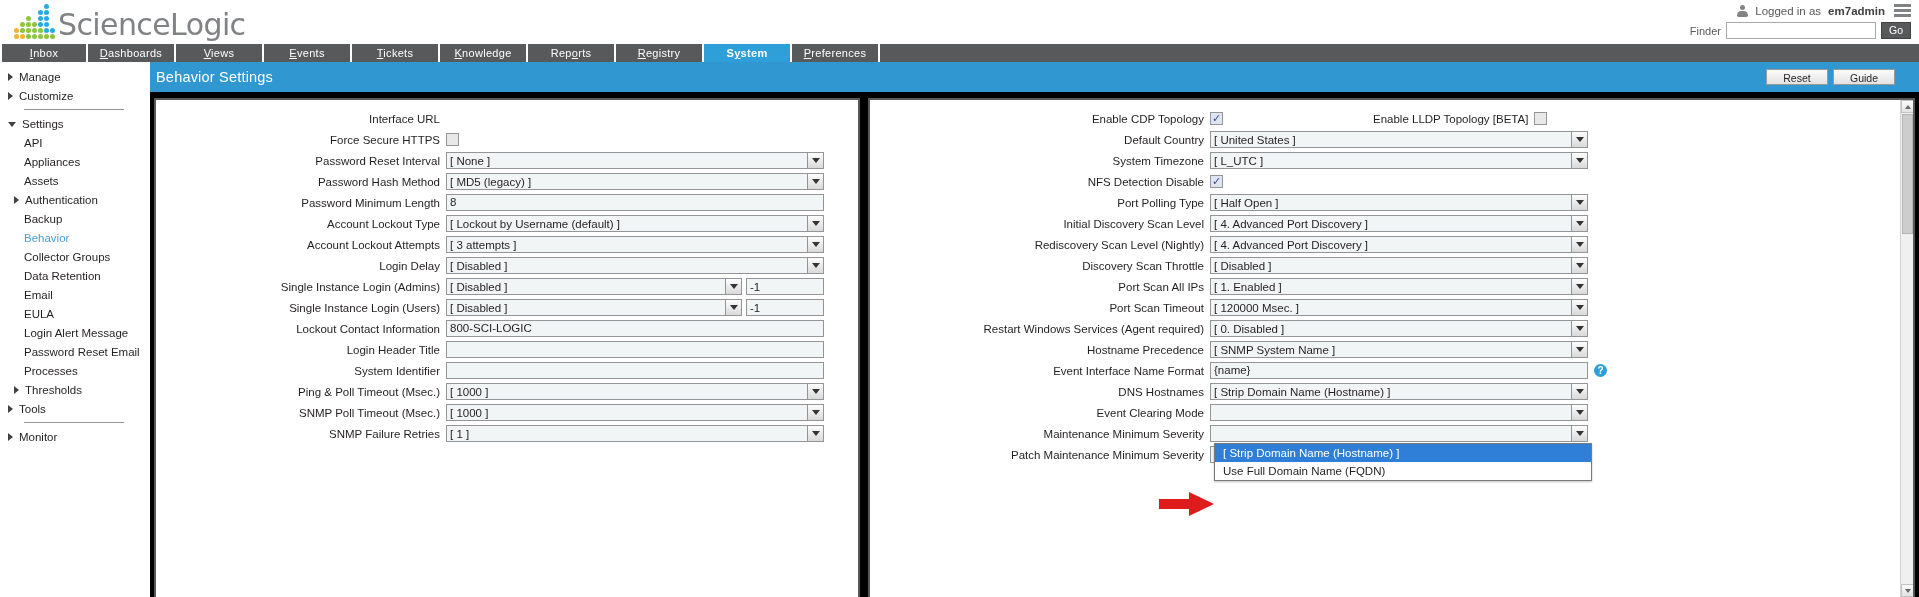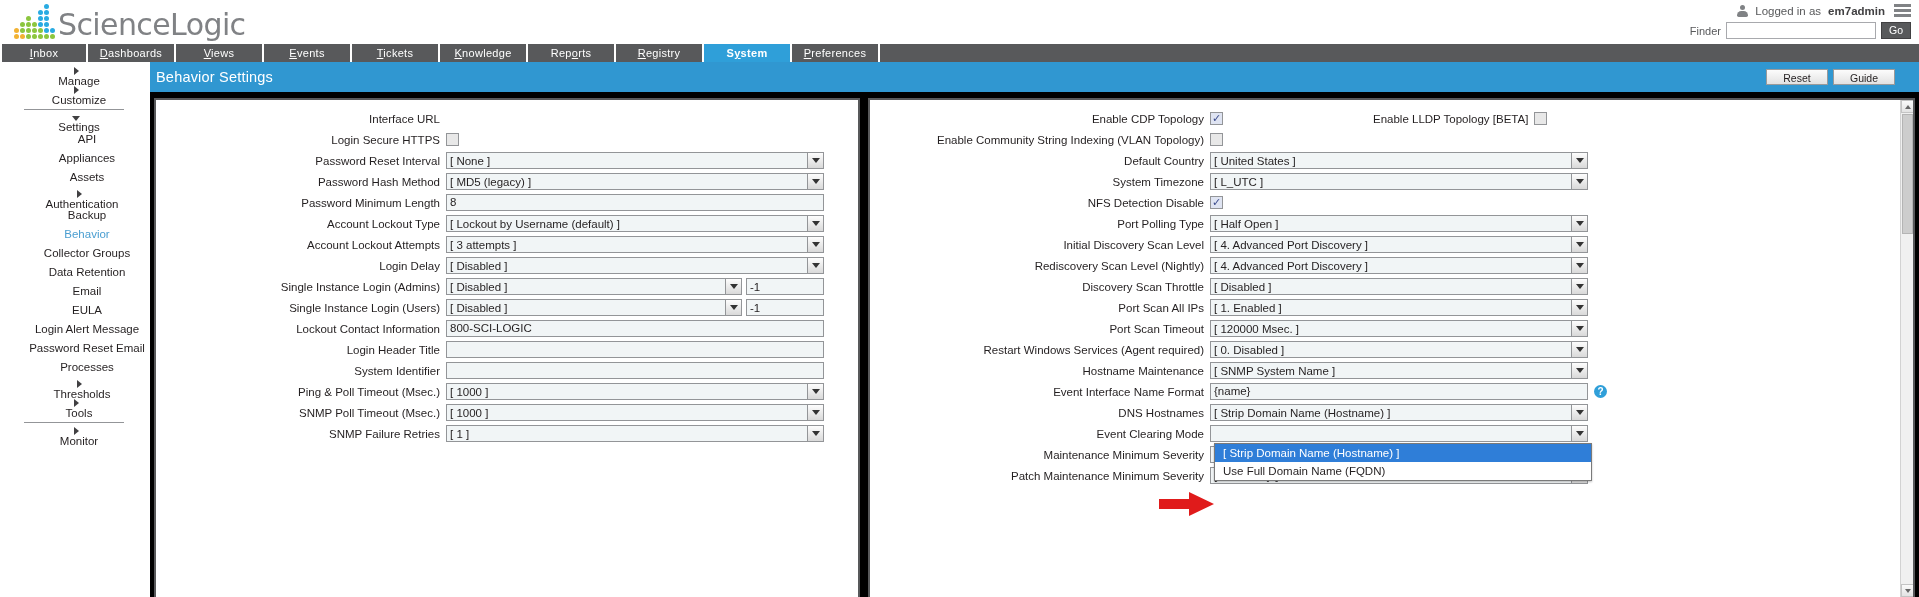--- a/index.html
+++ b/index.html
@@ -122,21 +122,20 @@
     padding-top: 5px;
     font-size: 11.5px;
     color: #231f20;
   }
   .side-row {
     display: flex; align-items: center;
     height: 19px;
     padding-left: 8px;
     cursor: pointer;
     white-space: nowrap;
-    flex-direction: column;
   }
   .side-row.lvl2 { padding-left: 24px; }
   .side-row.lvl2b { padding-left: 14px; }
   .arrow-r {
     width: 0; height: 0;
     border-left: 5px solid #414042;
     border-top: 4px solid transparent;
     border-bottom: 4px solid transparent;
     margin-right: 6px;
     flex: 0 0 auto;
@@ -528,21 +527,21 @@
       </div>
     </div>
 
     <div id="panes">
       <div class="pane" id="pane-left">
         <div id="left-fields" style="padding:8px 0 0 0;">
             <div class="frow">
               <div class="flabel">Interface URL</div>
             </div>
             <div class="frow">
-              <div class="flabel">Login Secure HTTPS</div>
+              <div class="flabel">Force Secure HTTPS</div>
               <div class="chk"></div>
             </div>
             <div class="frow">
               <div class="flabel">Password Reset Interval</div>
               <div class="fselect w-main">
                 <span>[ None ]</span>
                 <span class="sel-arrow">
                   <i></i>
                 </span>
               </div>
@@ -650,24 +649,20 @@
       </div>
       <div class="pane" id="pane-right">
         <div id="right-fields" style="padding:8px 0 0 0;">
             <div class="frow">
               <div class="flabel">Enable CDP Topology</div>
               <div class="chk on">✓</div>
               <div style="margin-left: 150px; font-size: 11.5px; color: rgb(35, 31, 32); white-space: nowrap; padding-right: 6px;">Enable LLDP Topology [BETA]</div>
               <div class="chk"></div>
             </div>
             <div class="frow">
-              <div class="flabel">Enable Community String Indexing (VLAN Topology)</div>
-              <div class="chk"></div>
-            </div>
-            <div class="frow">
               <div class="flabel">Default Country</div>
               <div class="fselect w-main">
                 <span>[ United States ]</span>
                 <span class="sel-arrow">
                   <i></i>
                 </span>
               </div>
             </div>
             <div class="frow">
               <div class="flabel">System Timezone</div>
@@ -739,21 +734,21 @@
             <div class="frow">
               <div class="flabel">Restart Windows Services (Agent required)</div>
               <div class="fselect w-main">
                 <span>[ 0. Disabled ]</span>
                 <span class="sel-arrow">
                   <i></i>
                 </span>
               </div>
             </div>
             <div class="frow">
-              <div class="flabel">Hostname Maintenance</div>
+              <div class="flabel">Hostname Precedence</div>
               <div class="fselect w-main">
                 <span>[ SNMP System Name ]</span>
                 <span class="sel-arrow">
                   <i></i>
                 </span>
               </div>
             </div>
             <div class="frow">
               <div class="flabel">Event Interface Name Format</div>
               <div class="finput w-main">{name}</div>

